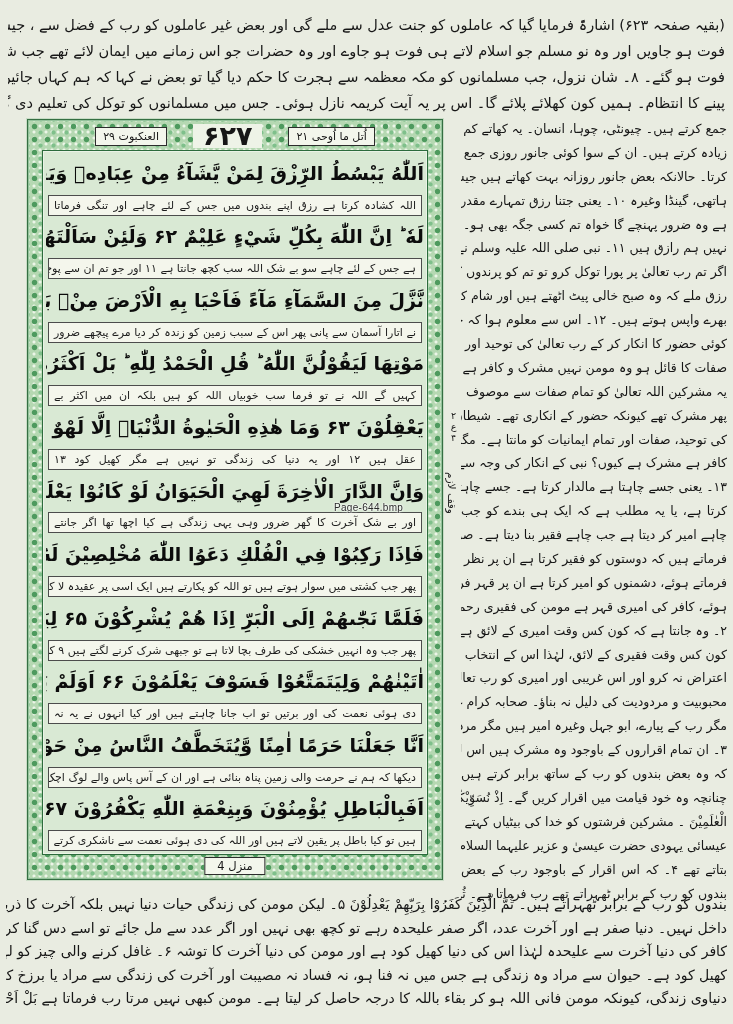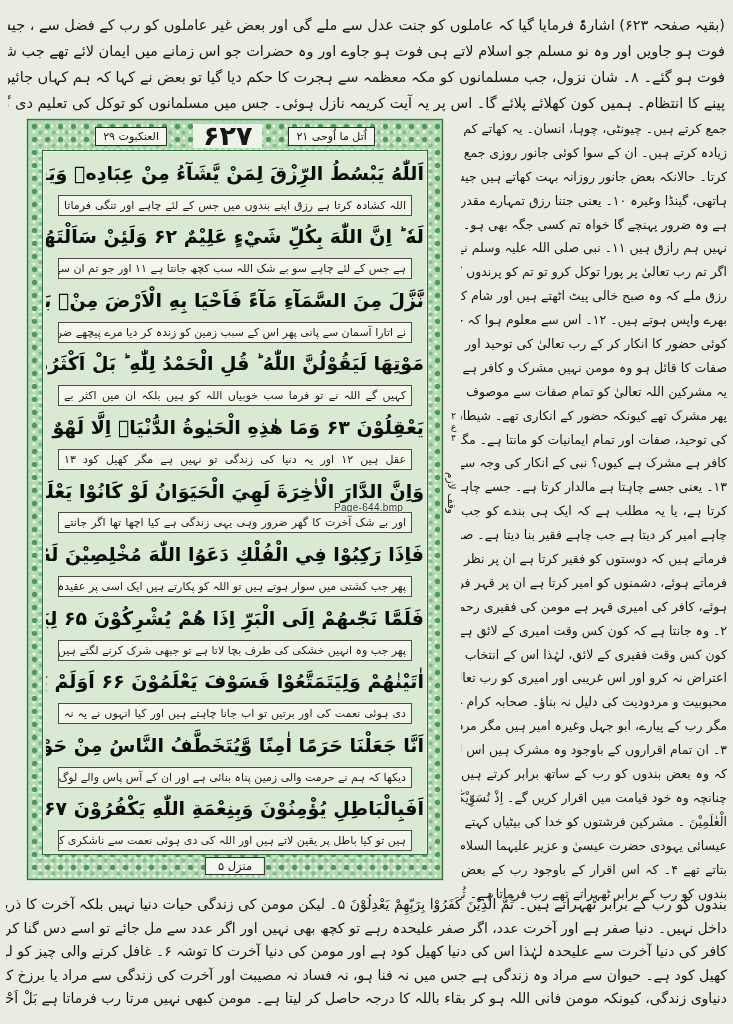--- a/index.html
+++ b/index.html
@@ -58,21 +58,21 @@
     box-shadow:inset 0 0 0 1px #eaf3e6;
     display:flex;flex-direction:column;justify-content:space-evenly;
     padding:1px 3px;box-sizing:border-box;
   }
   .arabic{
     height:39px;font-size:19px;font-weight:bold;line-height:39px;
     direction:rtl;text-align:justify;text-align-last:justify;
     overflow:hidden;white-space:nowrap;color:#0c0c0c;
   }
   .translation{
-    height:21px;margin:0 12px;
+    height:21px;margin:0 2px;
     background:#f4f6ec;border:1px solid #4c4c4c;
     font-size:11px;line-height:19px;padding:0 5px;
     direction:rtl;text-align:justify;text-align-last:justify;
     overflow:hidden;white-space:nowrap;color:#1d1d1d;
     box-sizing:border-box;
   }
   .manzil{
     position:absolute;bottom:4px;left:50%;transform:translateX(-50%);
     background:#f3f6ec;border:1px solid #2c2c2c;
     font-size:11.5px;line-height:16px;height:16px;padding:0 12px;
@@ -139,21 +139,21 @@
       <div class="translation">پھر جب کشتی میں سوار ہوتے ہیں تو اللہ کو پکارتے ہیں ایک اسی پر عقیدہ لا کر کے</div>
       <div class="arabic">فَلَمَّا نَجّٰىهُمْ اِلَى الْبَرِّ اِذَا هُمْ يُشْرِكُوْنَ ۶۵ لِيَكْفُرُوْا بِمَاۤ</div>
       <div class="translation">پھر جب وہ انہیں خشکی کی طرف بچا لاتا ہے تو جبھی شرک کرنے لگتے ہیں ۹ کہ ناشکری کریں ہماری</div>
       <div class="arabic">اٰتَيْنٰهُمْ وَلِيَتَمَتَّعُوْا فَسَوْفَ يَعْلَمُوْنَ ۶۶ اَوَلَمْ يَرَوْا</div>
       <div class="translation">دی ہوئی نعمت کی اور برتیں تو اب جانا چاہتے ہیں اور کیا انہوں نے یہ نہ</div>
       <div class="arabic">اَنَّا جَعَلْنَا حَرَمًا اٰمِنًا وَّيُتَخَطَّفُ النَّاسُ مِنْ حَوْلِهِمْ</div>
       <div class="translation">دیکھا کہ ہم نے حرمت والی زمین پناہ بنائی ہے اور ان کے آس پاس والے لوگ اچک لے جاتے</div>
       <div class="arabic">اَفَبِالْبَاطِلِ يُؤْمِنُوْنَ وَبِنِعْمَةِ اللّٰهِ يَكْفُرُوْنَ ۶۷</div>
       <div class="translation">ہیں تو کیا باطل پر یقین لاتے ہیں اور اللہ کی دی ہوئی نعمت سے ناشکری کرتے ہیں ۱۴</div>
     </div>
-  <div class="manzil">منزل ۵</div>
+  <div class="manzil">منزل 4</div>
 </div>
 
 <div class="ruku-note">۴ع۲</div>
 <div class="waqf-note">وقف لازم</div>
 <div class="file-label">Page-644.bmp</div>
 
 <div class="right-column">
     <div class="u-line">جمع کرتے ہیں۔ چیونٹی، چوہا، انسان۔ یہ کھاتے کم ہیں فکر</div>
     <div class="u-line">زیادہ کرتے ہیں۔ ان کے سوا کوئی جانور روزی جمع نہیں</div>
     <div class="u-line">کرتا۔ حالانکہ بعض جانور روزانہ بہت کھاتے ہیں جیسے</div>

